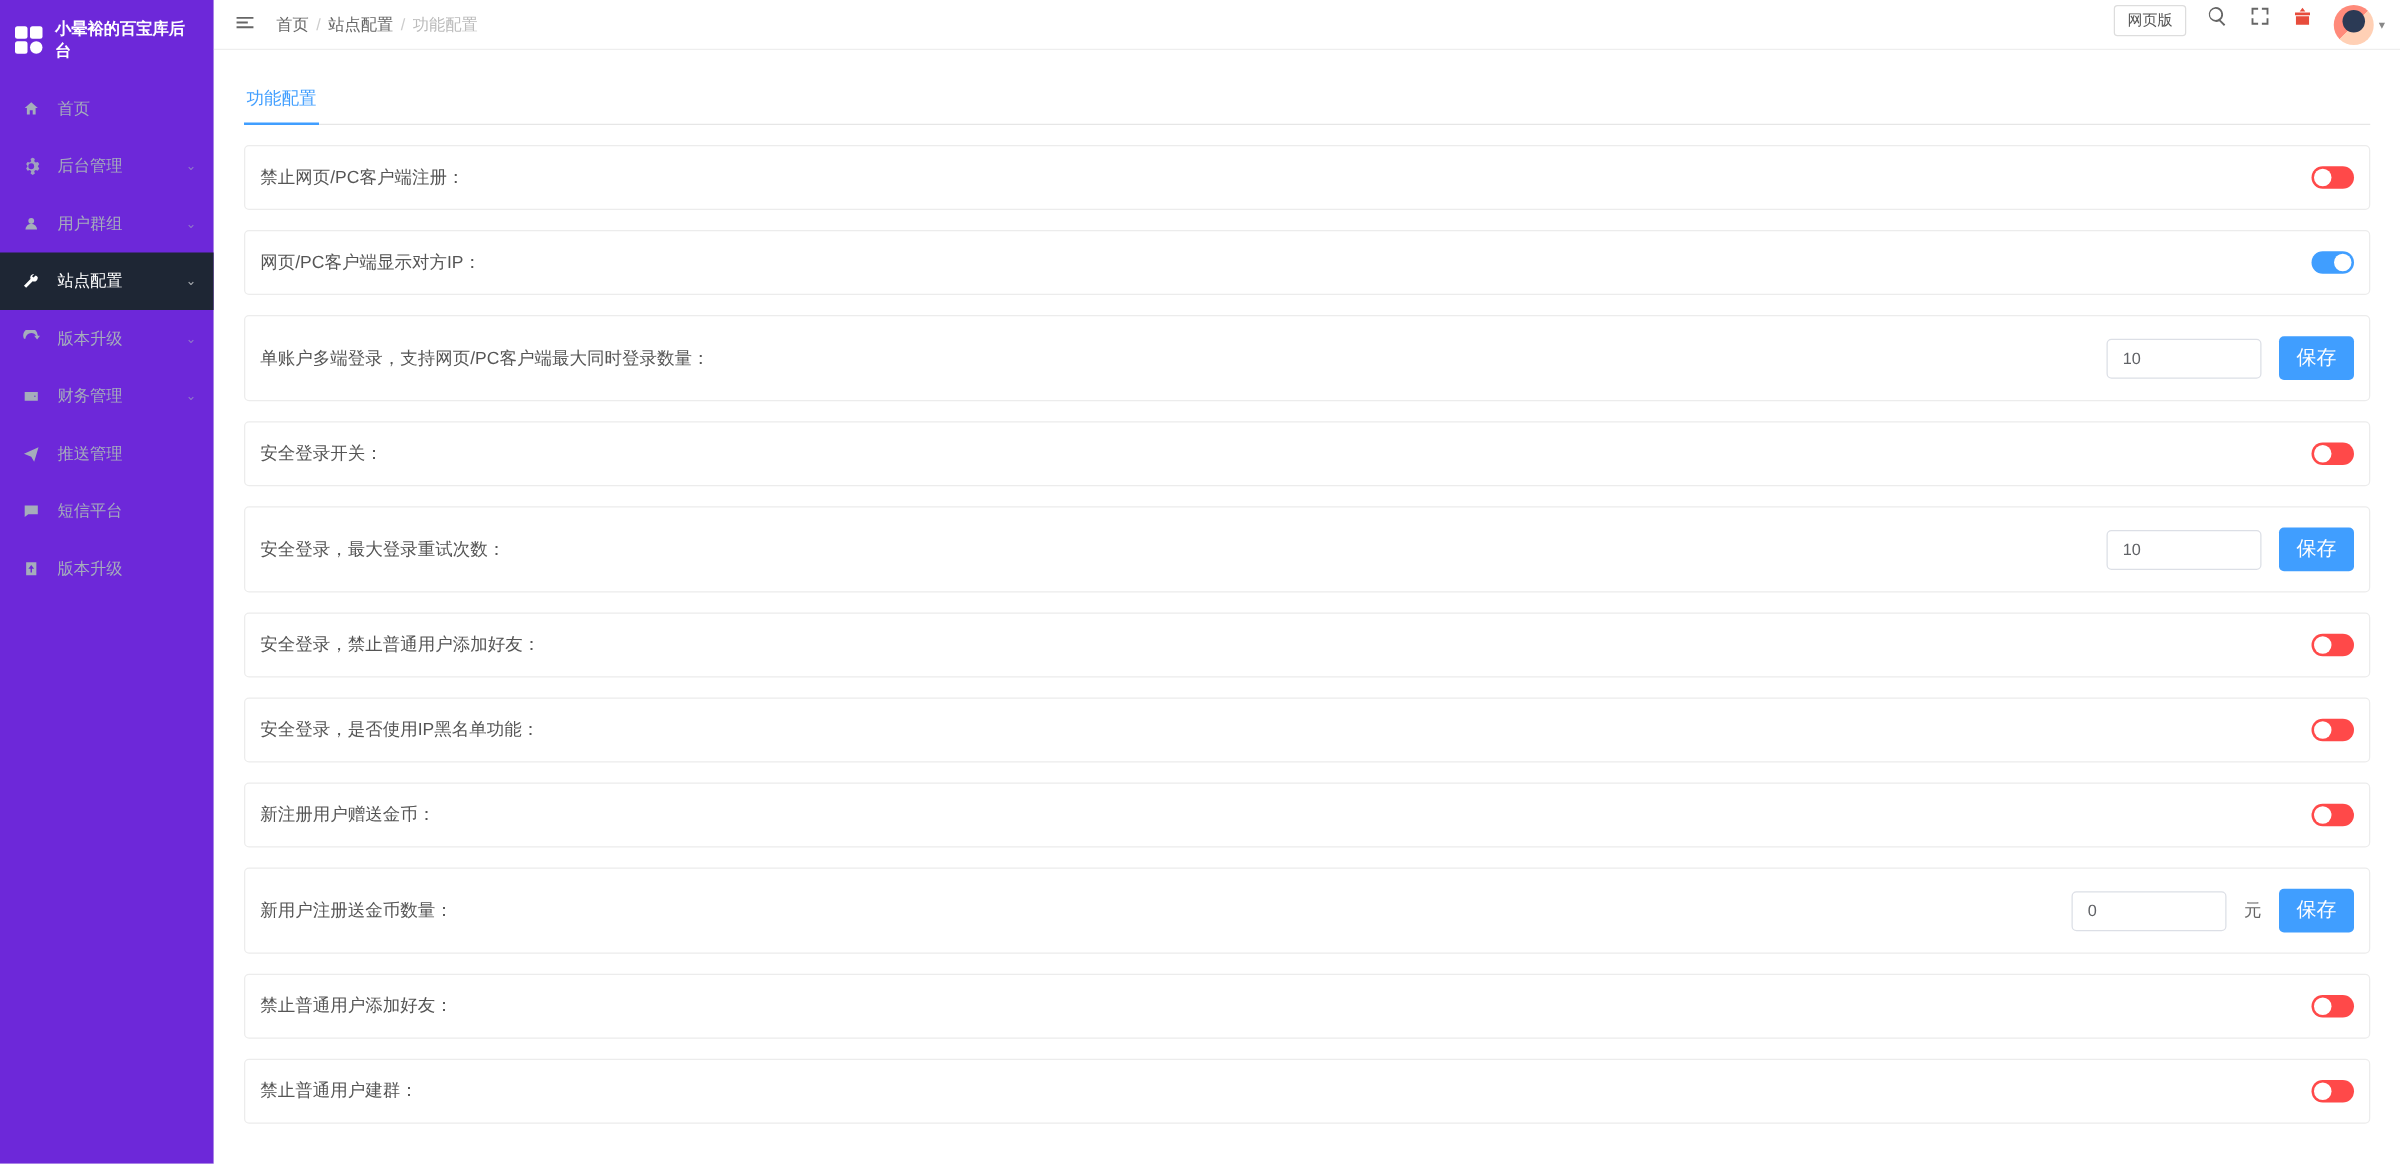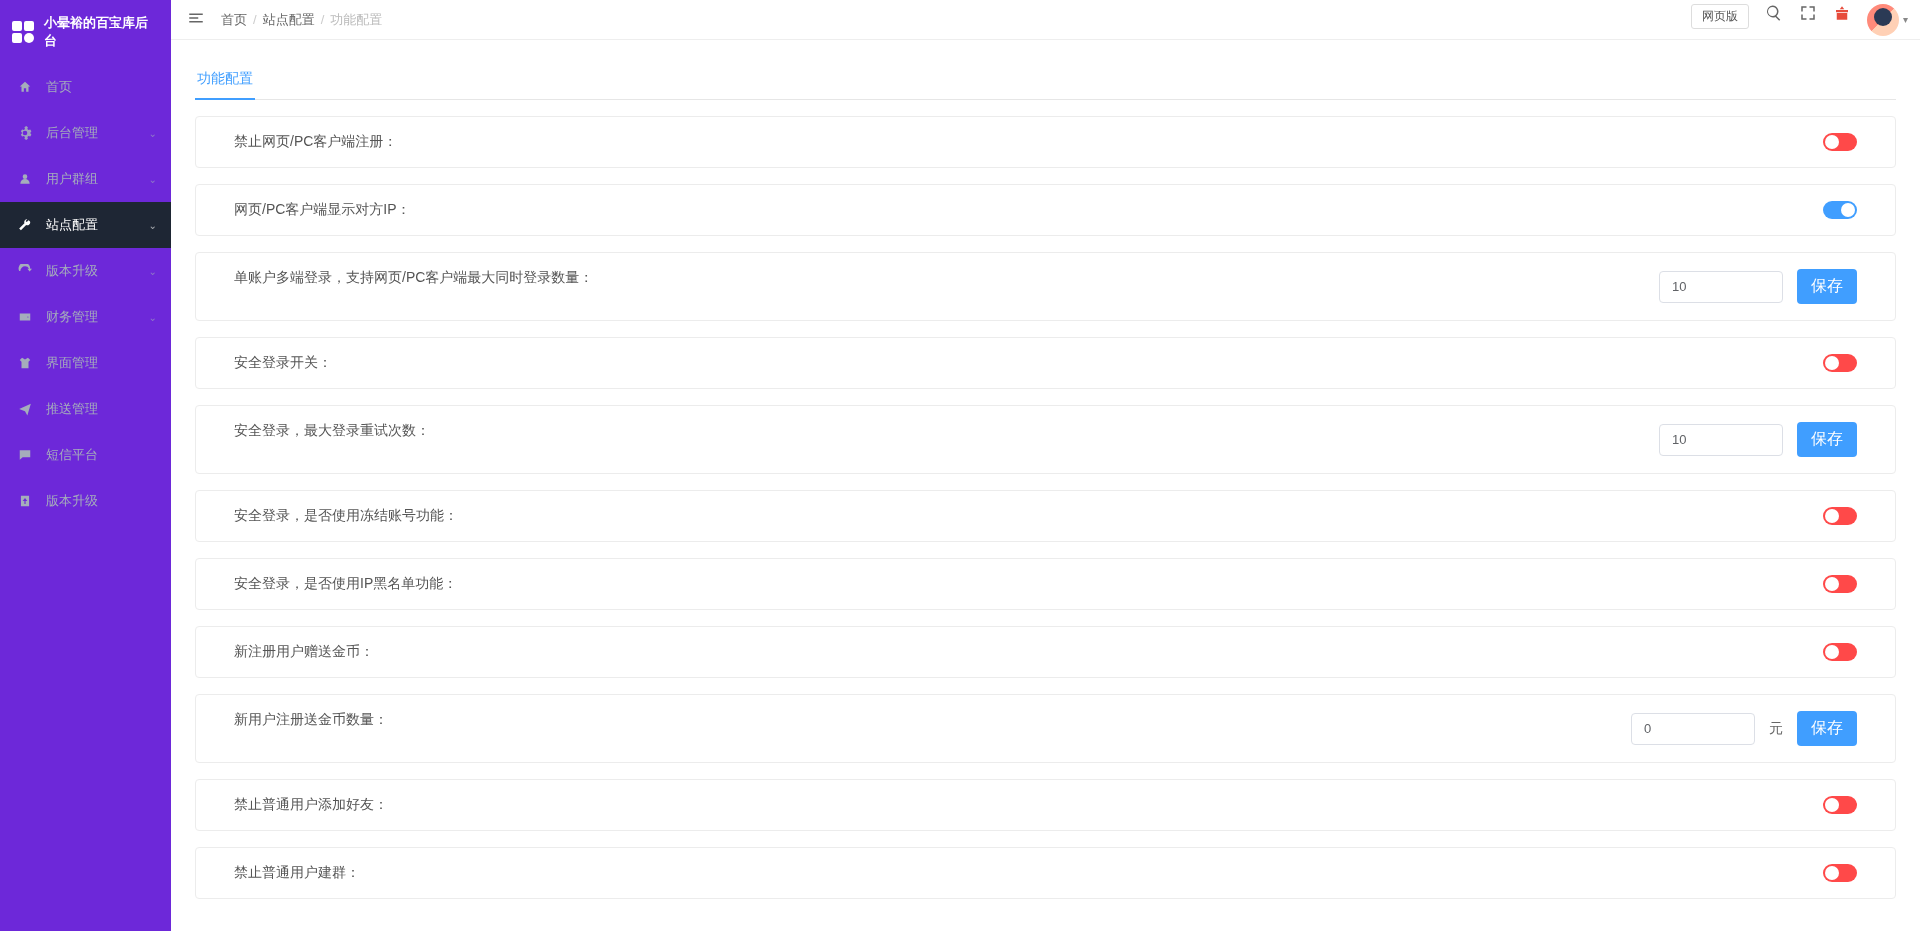--- a/index.html
+++ b/index.html
@@ -32,21 +32,21 @@
 .top-icon { cursor: pointer; color: #666; display: flex; align-items: center; }
 .top-icon svg { width: 18px; height: 18px; fill: currentColor; }
 .avatar { width: 32px; height: 32px; border-radius: 50%; background: linear-gradient(135deg,#ff8a7a 0 50%,#ffd0b5 50%); position: relative; overflow: hidden; cursor: pointer; }
 .avatar::after { content:""; position:absolute; width:18px; height:18px; background:#2b3a55; border-radius:50%; top:4px; left:7px; }
 .avatar-wrap { display: flex; align-items: center; gap: 4px; cursor: pointer; color:#888; font-size:10px; }
 
 .content { flex: 1; overflow-y: auto; padding: 20px 24px; background: #fff; }
 .tabhdr { border-bottom: 1px solid #e6e6e6; margin-bottom: 16px; }
 .tab { display: inline-block; padding: 10px 2px; color: #409eff; font-size: 14px; border-bottom: 2px solid #409eff; margin-bottom: -1px; }
 
-.card { border: 1px solid #ececec; border-radius: 4px; padding: 16px 38px; margin-bottom: 16px; display: flex; align-items: flex-start; justify-content: space-between; background: #fff; }
+.card { border: 1px solid #ececec; border-radius: 4px; padding: 16px 12px; margin-bottom: 16px; display: flex; align-items: center; justify-content: space-between; background: #fff; }
 .card-label { color: #555; font-size: 14px; }
 .card-ctrls { display: flex; align-items: center; gap: 14px; }
 .input-text { border: 1px solid #dcdfe6; border-radius: 4px; height: 32px; padding: 0 12px; font-size: 13px; color: #606266; width: 124px; }
 .input-suffix { color: #666; font-size: 14px; }
 .btn-save { background: #409eff; color: #fff; border: none; border-radius: 4px; padding: 7px 14px; font-size: 16px; cursor: pointer; }
 
 
 .switch { position: relative; width: 34px; height: 18px; border-radius: 9px; cursor: pointer; display: inline-block; }
 .switch.on { background: #409eff; }
 .switch.off { background: #ff4949; }
@@ -114,28 +114,20 @@
           <span class="chev">⌄</span>
         </li>
         <li class="menu-item">
           <span class="mi-icon">
             <svg viewBox="0 0 24 24">
               <path d="M3 6h18v12H3zm14 5a1 1 0 100 2 1 1 0 000-2z"></path>
             </svg>
           </span>
           <span>财务管理</span>
           <span class="chev">⌄</span>
-        </li>
-        <li class="menu-item">
-          <span class="mi-icon">
-            <svg viewBox="0 0 24 24">
-              <path d="M7 3l5 3 5-3 4 4-3 3v11H6V10L3 7z"></path>
-            </svg>
-          </span>
-          <span>界面管理</span>
         </li>
         <li class="menu-item">
           <span class="mi-icon">
             <svg viewBox="0 0 24 24">
               <path d="M2 12l20-9-6 20-4-7z"></path>
             </svg>
           </span>
           <span>推送管理</span>
         </li>
         <li class="menu-item">
@@ -232,21 +224,21 @@
             </div>
           </div>
           <div class="card">
             <div class="card-label">安全登录，最大登录重试次数：</div>
             <div class="card-ctrls">
               <input class="input-text" value="10" style="">
               <button class="btn-save">保存</button>
             </div>
           </div>
           <div class="card">
-            <div class="card-label">安全登录，是否使用冻结账号功能：</div>
+            <div class="card-label">安全登录，禁止普通用户添加好友：</div>
             <div class="card-ctrls">
               <span class="switch off">
                 <span class="knob"></span>
               </span>
             </div>
           </div>
           <div class="card">
             <div class="card-label">安全登录，是否使用IP黑名单功能：</div>
             <div class="card-ctrls">
               <span class="switch off">

